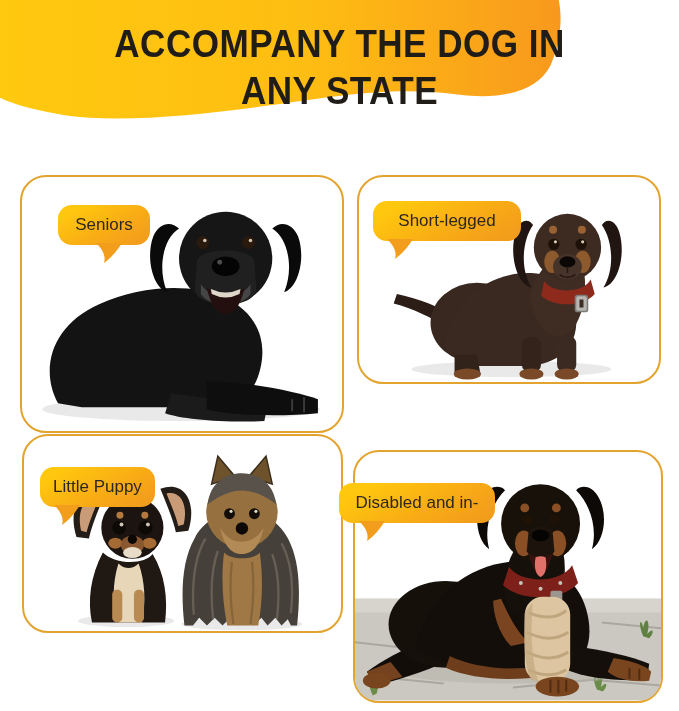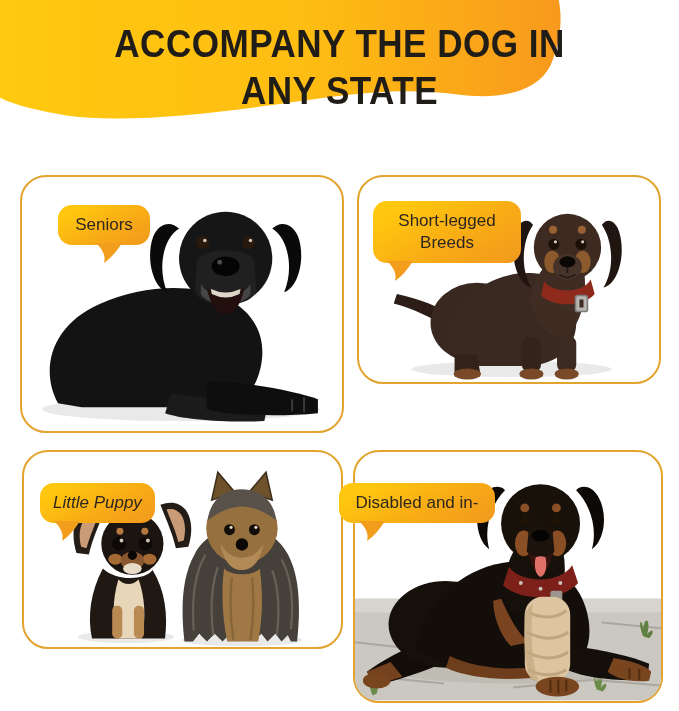--- a/index.html
+++ b/index.html
@@ -15,21 +15,21 @@
     font-weight:700;font-size:39px;line-height:47px;color:#201c17;
     transform:scaleX(.90);letter-spacing:.5px;
   }
   
   .card{
     position:absolute;background:#fff;border:2px solid #e2a42f;
     border-radius:26px;box-sizing:border-box;
   }
   #card-seniors      {left:20px; top:175px;width:324px;height:258px;}
   #card-short-legged {left:357px;top:175px;width:304px;height:209px;}
-  #card-little-puppy {left:22px; top:450px;width:321px;height:199px;font-style:italic;}
+  #card-little-puppy {left:22px; top:434px;width:321px;height:199px;}
   #card-disabled     {left:353px;top:450px;width:310px;height:253px;}
   .card-img{
     position:absolute;left:0;top:0;right:0;bottom:0;
     border-radius:23px;overflow:hidden;
   }
   .card-img svg{display:block;width:100%;height:100%;}
   
   .bubble{
     position:absolute;z-index:5;
     background:linear-gradient(150deg,#ffc70e 15%,#f8ab15 60%,#f1991e 100%);
@@ -132,21 +132,20 @@
         <circle cx="242" cy="84" r="7" fill="#1c1007"></circle>
       <circle cx="210" cy="81" r="2" fill="#d8cbb8"></circle>
         <circle cx="244" cy="81" r="2" fill="#d8cbb8"></circle>
       <path d="M196,130 C205,146 245,146 254,128 L259,146 C245,163 206,163 192,148 Z" fill="#8e2a1b"></path>
       <rect x="235" y="148" width="15" height="20" rx="3" fill="#b8b6b2" stroke="#7e7c78" stroke-width="2"></rect>
       <rect x="240" y="153" width="5" height="10" fill="#3f2d23"></rect>
     </svg>
   </div>
   <div class="bubble">
     <span class="line">Short-legged</span>
-    <span class="line">Breeds</span>
     <svg class="tail" viewBox="0 0 28 20">
       <path d="M0,0 H26 C21,8 15,15 8,20 C10,13 7,7 0,0 Z" fill="#f29d1c"></path>
     </svg>
   </div>
 </div>
 
 <div class="card" id="card-little-puppy">
   <div class="card-img">
     <svg viewBox="0 0 321 251">
       <ellipse cx="88" cy="238" rx="62" ry="8" fill="#e9e9e9"></ellipse>

